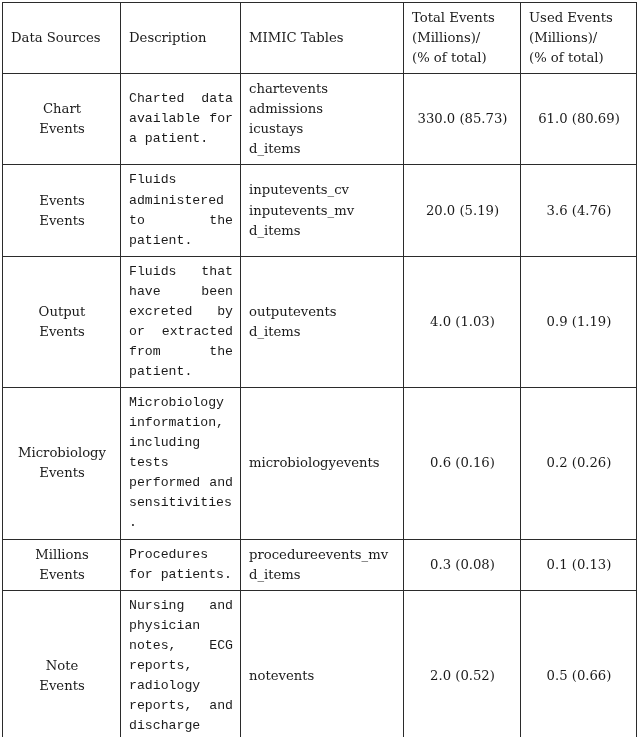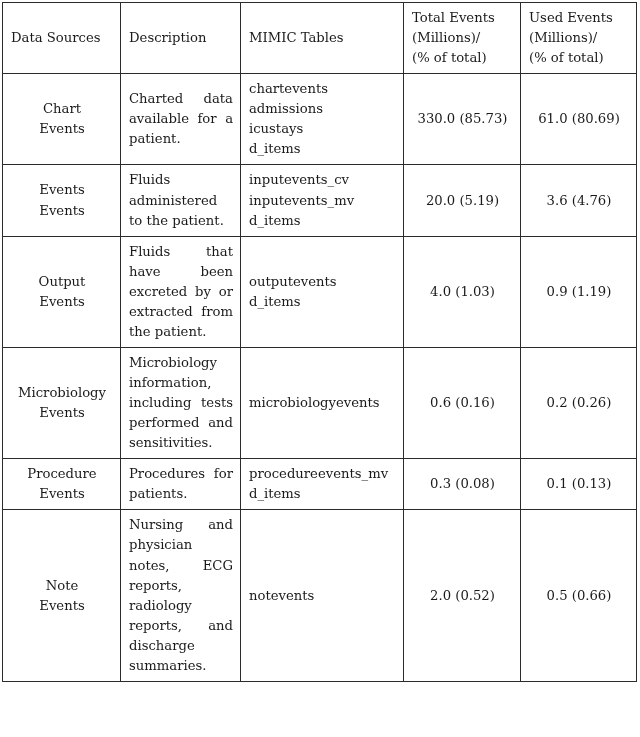--- a/index.html
+++ b/index.html
@@ -53,20 +53,21 @@
   }
   .hdr .multi {
     display: block;
   }
   .cell-source {
     text-align: left;
   }
   .cell-desc {
     text-align: justify;
     text-align-last: left;
+    font-family: Liberation Mono, monospace;
     -moz-text-align-last: left;
   }
   .cell-tables {
     text-align: left;
     white-space: pre-line;
   }
   .cell-num {
     text-align: center;
     white-space: nowrap;
   }
@@ -153,21 +154,21 @@
           <span class="src-line">Events</span>
         </td>
         <td class="cell-desc">Microbiology information, including tests performed and sensitivities.</td>
         <td class="cell-tables">microbiologyevents</td>
         <td class="cell-num">0.6 (0.16)</td>
         <td class="cell-num">0.2 (0.26)</td>
       </tr>
 
       <tr>
         <td class="cell-source">
-          <span class="src-line">Procedure</span>
+          <span class="src-line">Millions</span>
           <span class="src-line">Events</span>
         </td>
         <td class="cell-desc">Procedures for patients.</td>
         <td class="cell-tables">procedureevents_mv
 d_items</td>
         <td class="cell-num">0.3 (0.08)</td>
         <td class="cell-num">0.1 (0.13)</td>
       </tr>
 
       <tr>

